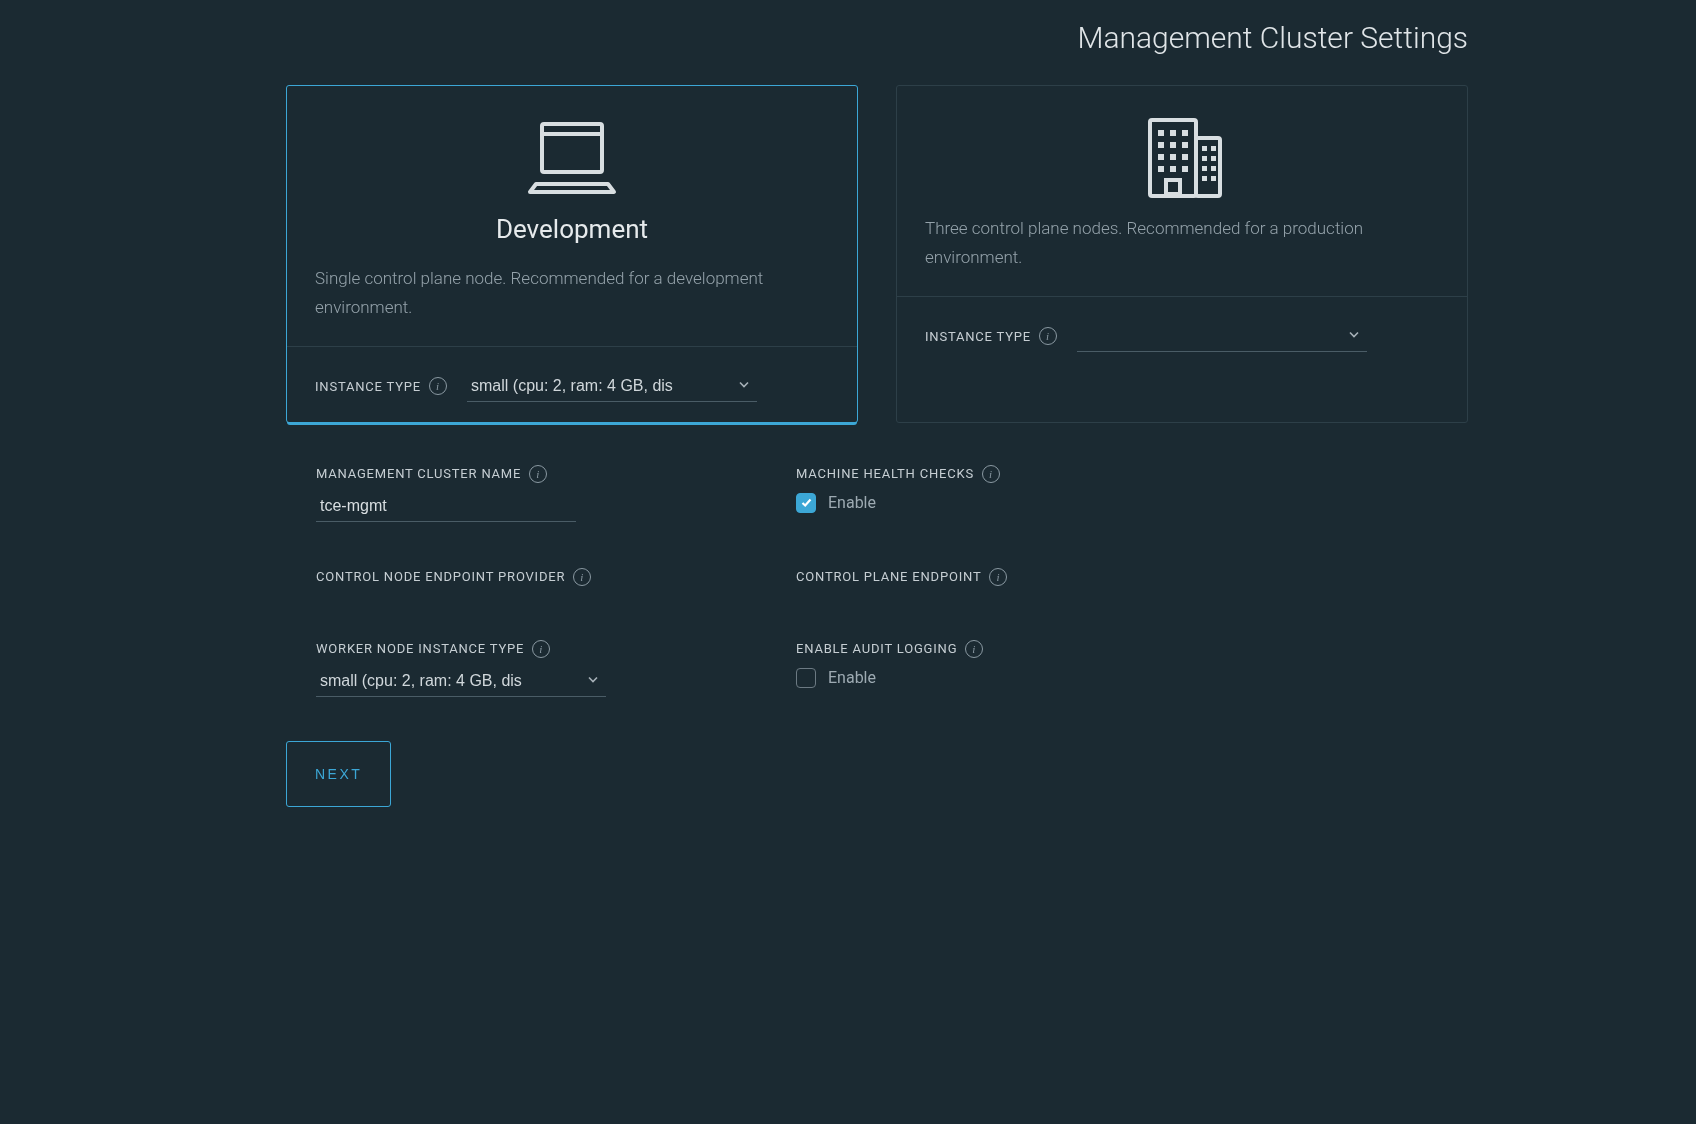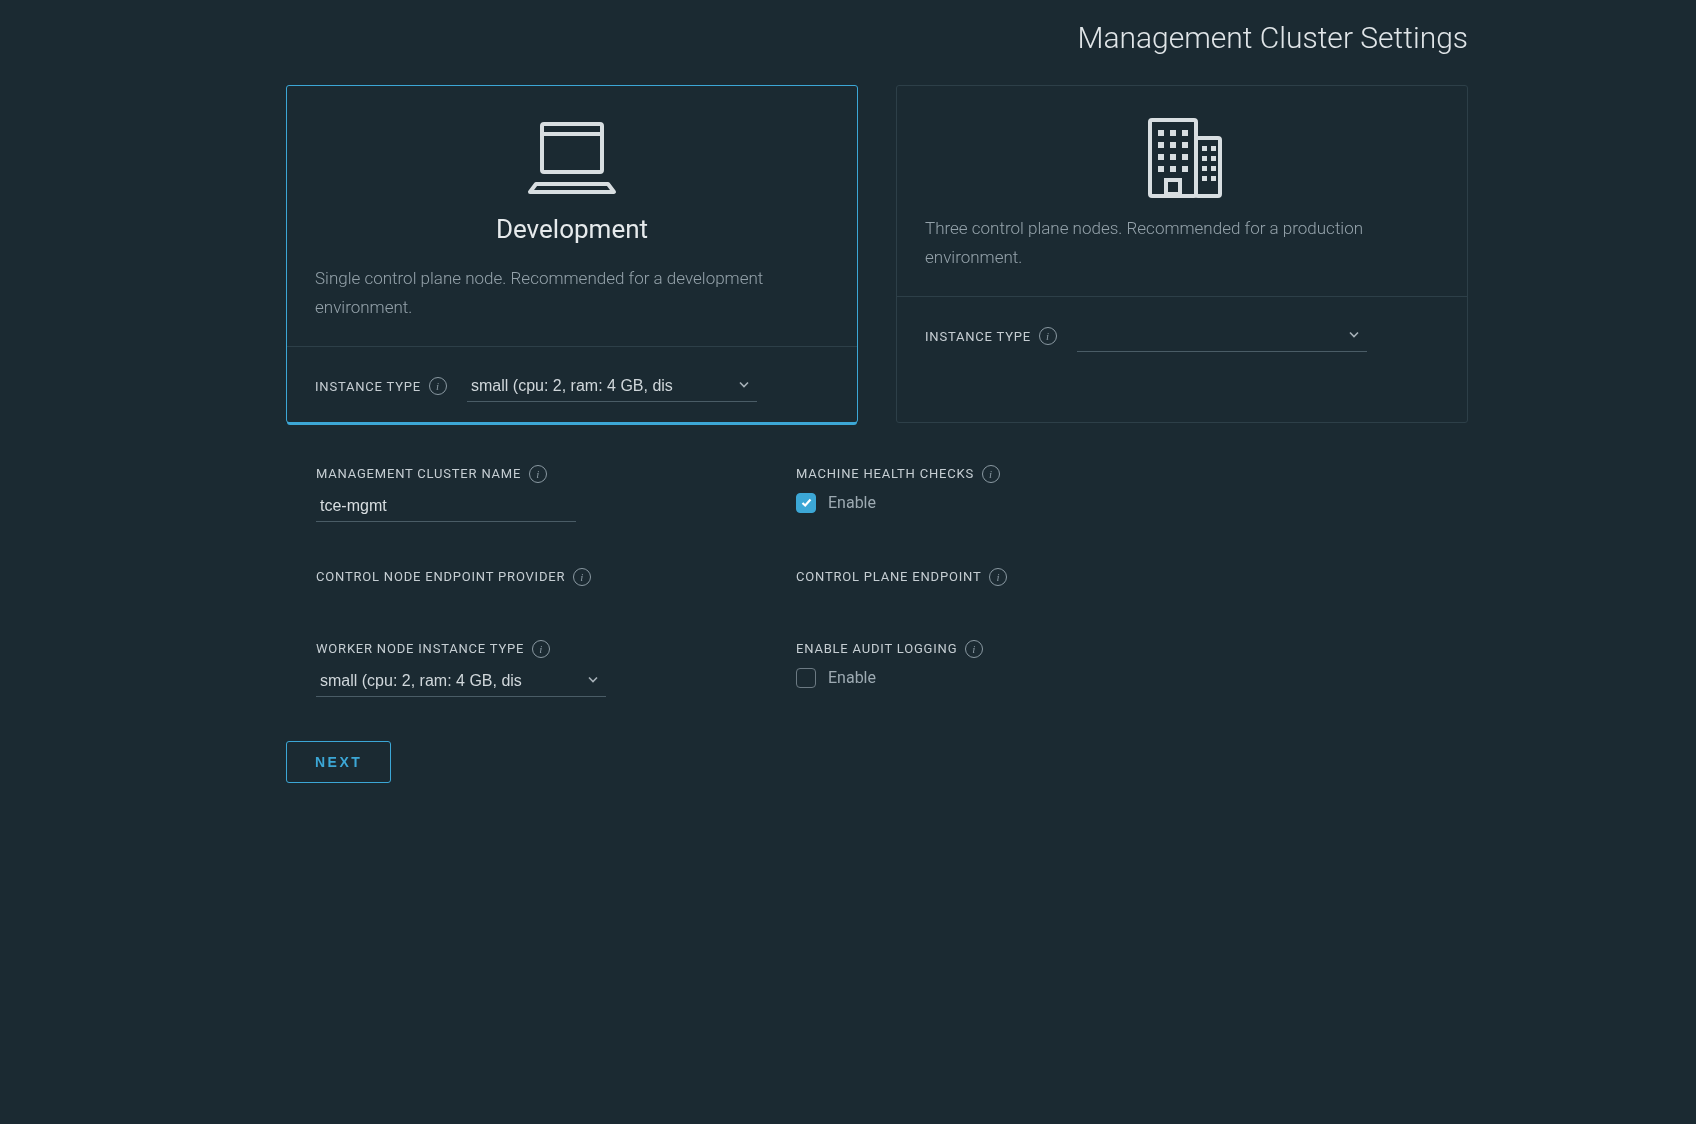--- a/index.html
+++ b/index.html
@@ -177,22 +177,22 @@
   color: #9daab2;
 }
 .next-btn {
   margin-left: 58px;
   margin-top: 44px;
   background: transparent;
   border: 1px solid #3ca7d6;
   color: #3ca7d6;
   font-size: 14px;
   letter-spacing: 2.5px;
-  font-weight: 700;
-  padding: 12px 28px;
+  font-weight: 400;
+  padding: 24px 28px;
   border-radius: 3px;
   cursor: pointer;
 }
 .select-wrap.narrow { max-width: 290px; }
 </style>
 </head>
 <body>
 
 <div class="container">
   <h1 class="page-title">Management Cluster Settings</h1>

